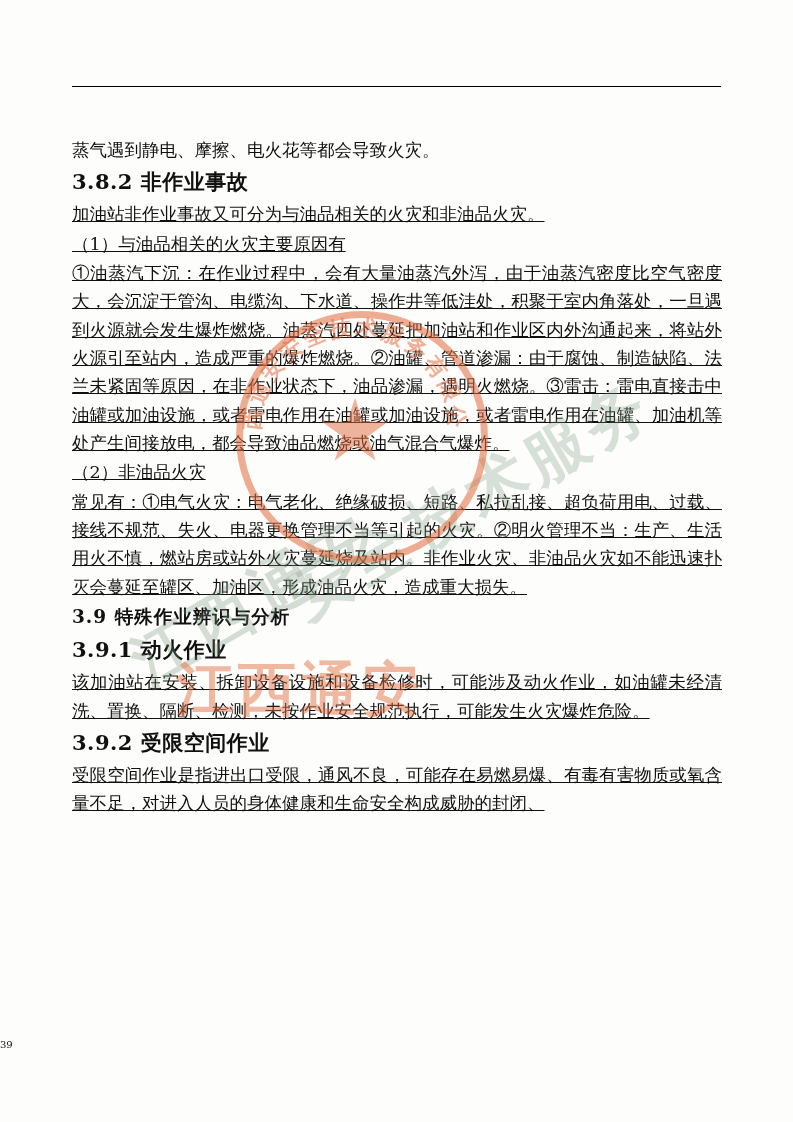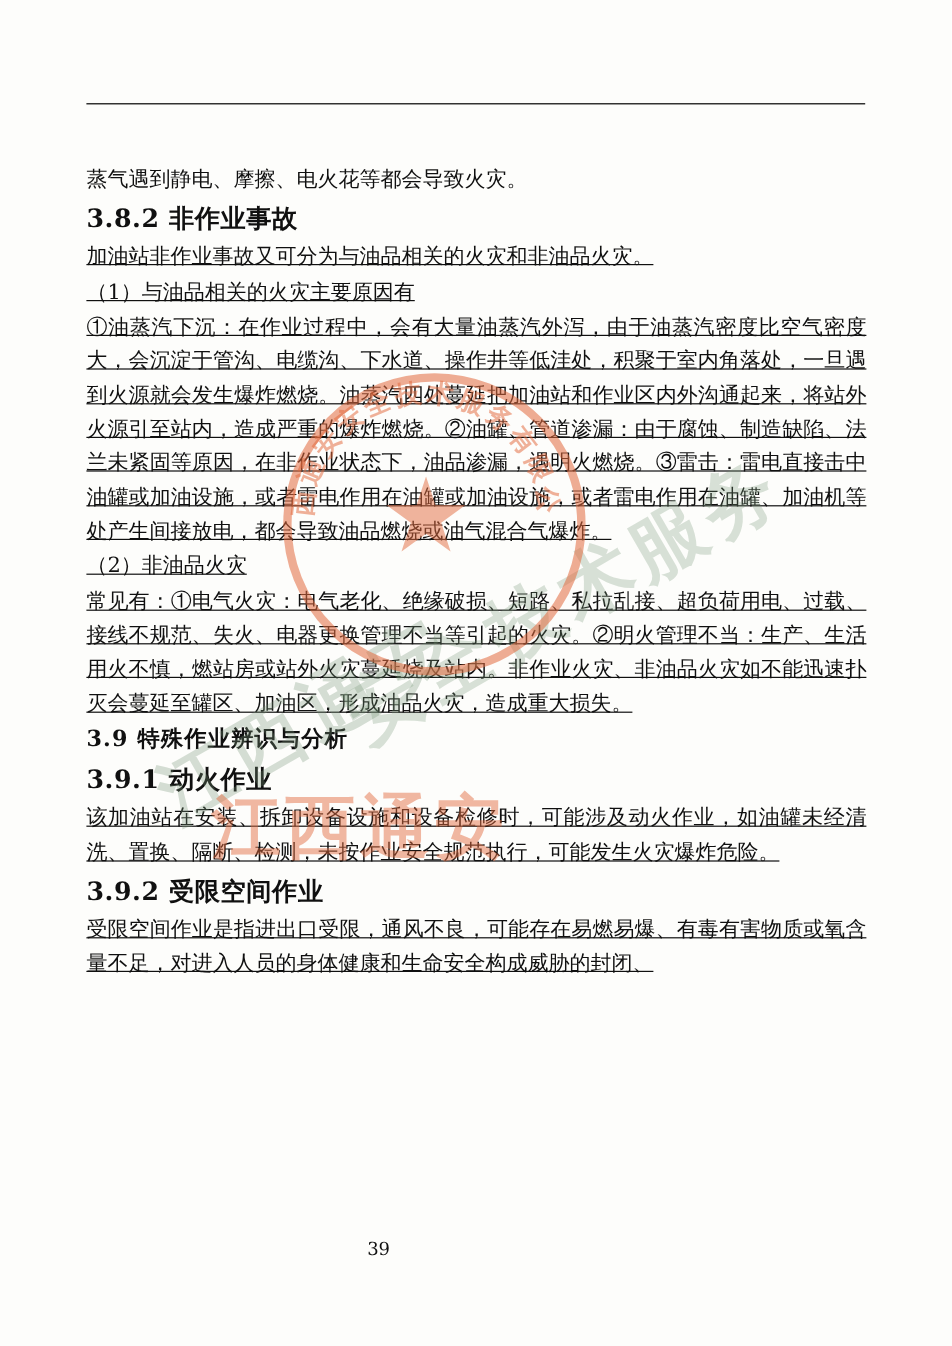--- a/index.html
+++ b/index.html
@@ -151,22 +151,22 @@
     white-space: nowrap;
     letter-spacing: 6px;
   }
 
   
   .page-number {
     position: absolute;
     bottom: 72px;
     left: 0;
     width: 631px;
-    text-align: center;
-    font-size: 15px;
+    text-align: left;
+    font-size: 10px;
   }
 </style>
 </head>
 <body>
 
 <div class="page">
 
   <div class="header-rule"></div>
 
   <div class="watermark">

